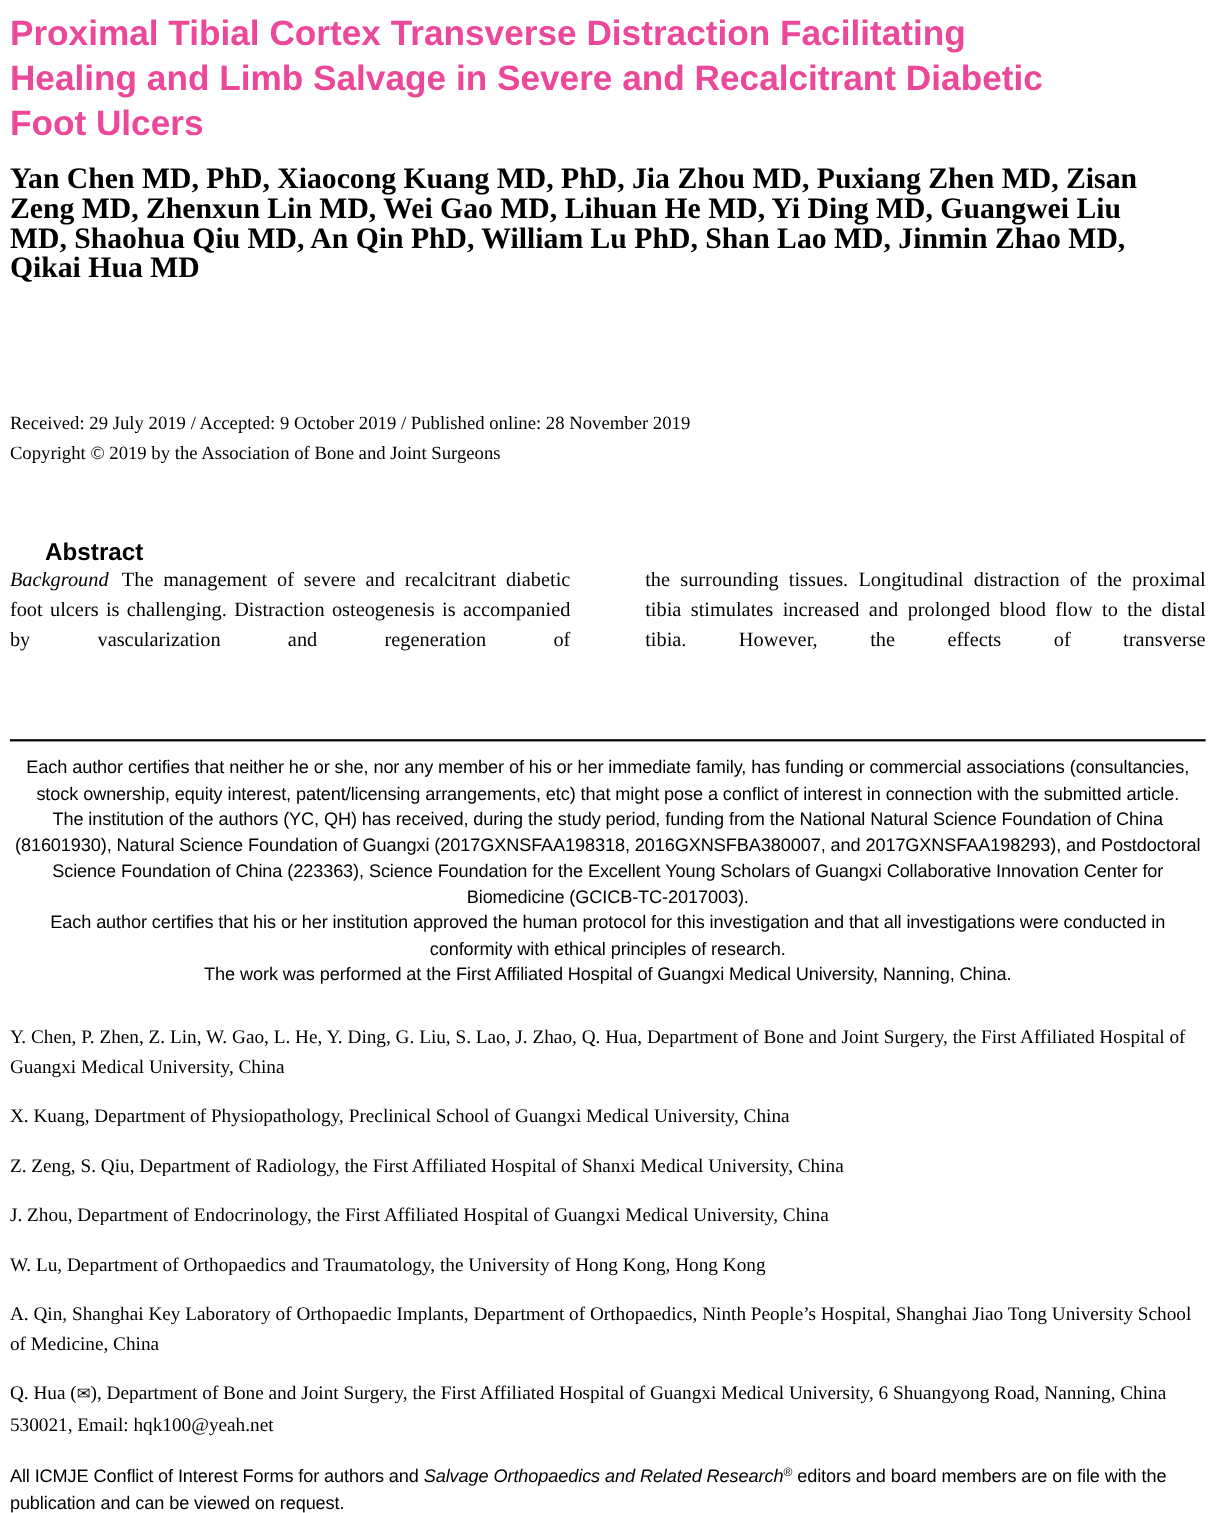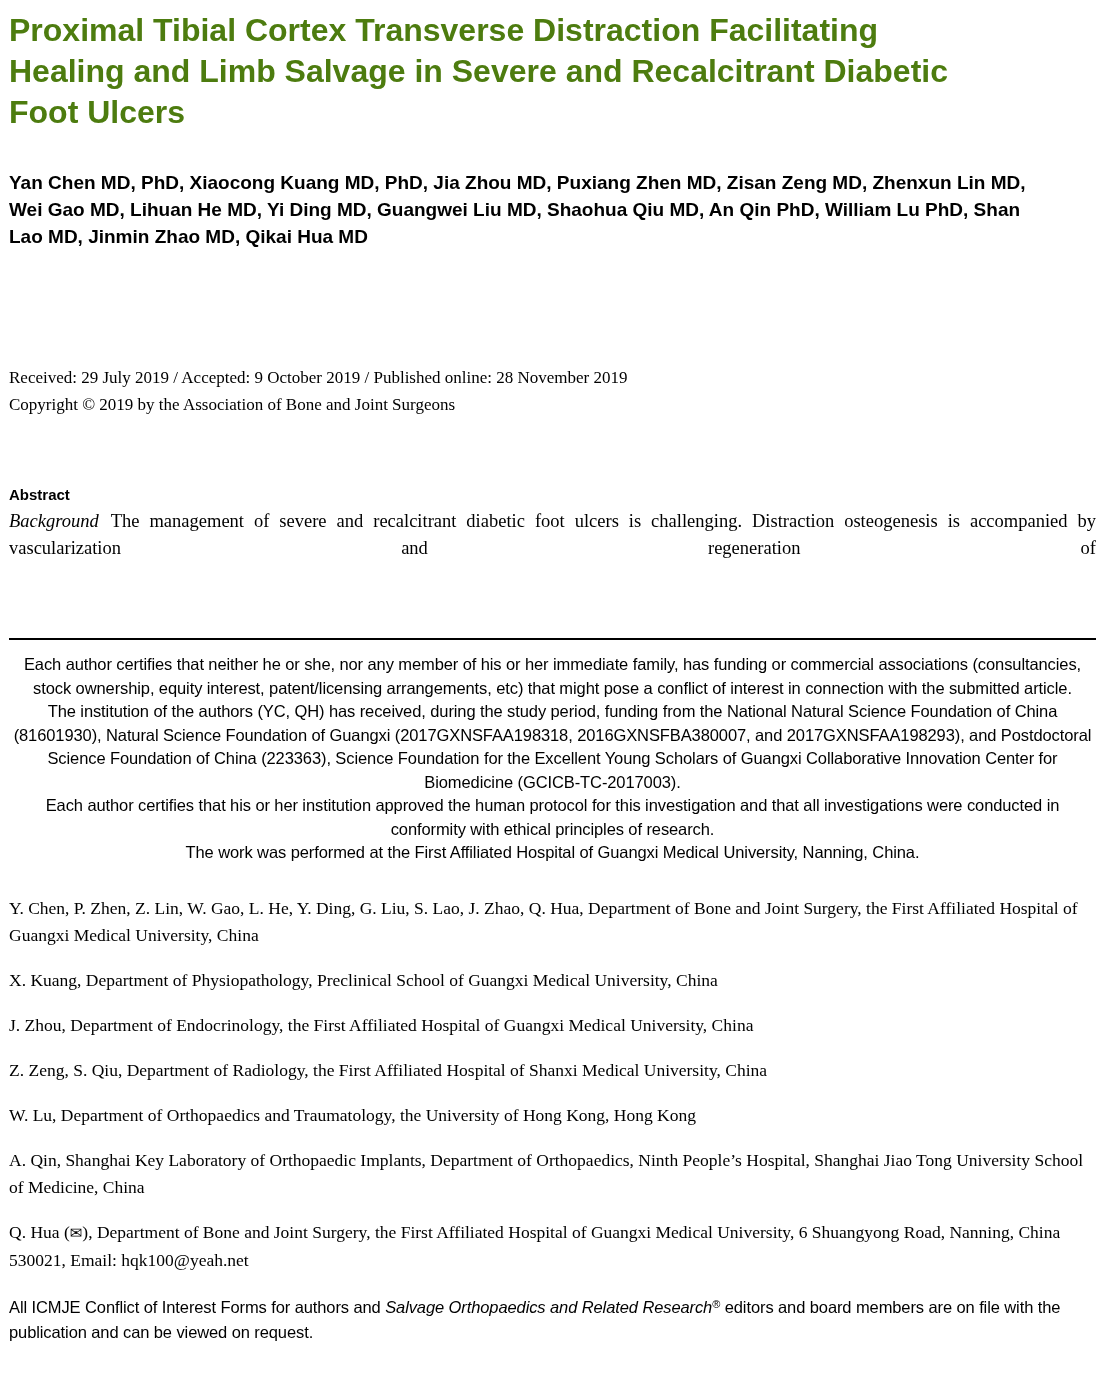--- a/index.html
+++ b/index.html
@@ -15,49 +15,50 @@
     padding: 10px 9px 0 9px;
   }
 
   
   .article-title {
     font-family: "Liberation Sans", sans-serif;
     font-weight: 700;
     font-size: 32px;
     line-height: 41px;
     max-width: 965px;
-    color: #4d7c0f;
+    color: #ec4899;
   }
 
   
   .authors {
-    margin-top: 36px;
-    font-family: Liberation Sans, sans-serif;
+    margin-top: 16px;
+    font-family: Liberation Serif, serif;
     font-weight: 700;
-    font-size: 19px;
+    font-size: 27px;
     line-height: 27px;
     max-width: 1040px;
   }
 
   
   .history {
     margin-top: 114px;
     font-size: 17px;
     line-height: 27px;
   }
 
   
   .abstract {
     margin-top: 63px;
   }
   .abstract-heading {
     font-family: "Liberation Sans", sans-serif;
     font-weight: 700;
-    font-size: 15px;
+    font-size: 22px;
     line-height: 27px;
+    margin-left: 32px;
   }
   .abstract-cols {
     display: flex;
     gap: 68px;
   }
   .abstract-col {
     flex: 1 1 0;
     font-size: 18.5px;
     line-height: 27px;
     text-align: justify;
@@ -118,37 +119,40 @@
     <div>Received: 29 July 2019 / Accepted: 9 October 2019 / Published online: 28 November 2019</div>
     <div>Copyright © 2019 by the Association of Bone and Joint Surgeons</div>
   </div>
 
   <div class="abstract">
     <div class="abstract-heading">Abstract</div>
     <div class="abstract-cols">
       <div class="abstract-col">
         <span class="background-label">Background</span><span>The management of severe and recalcitrant diabetic foot ulcers is challenging. Distraction osteogenesis is accompanied by vascularization and regeneration of</span>
       </div>
+      <div class="abstract-col">
+        <span>the surrounding tissues. Longitudinal distraction of the proximal tibia stimulates increased and prolonged blood flow to the distal tibia. However, the effects of transverse</span>
+      </div>
     </div>
   </div>
 
   <hr class="divider">
 
   <div class="footnotes">
     <div>Each author certifies that neither he or she, nor any member of his or her immediate family, has funding or commercial associations (consultancies, stock ownership, equity interest, patent/licensing arrangements, etc) that might pose a conflict of interest in connection with the submitted article.</div>
     <div>The institution of the authors (YC, QH) has received, during the study period, funding from the National Natural Science Foundation of China (81601930), Natural Science Foundation of Guangxi (2017GXNSFAA198318, 2016GXNSFBA380007, and 2017GXNSFAA198293), and Postdoctoral Science Foundation of China (223363), Science Foundation for the Excellent Young Scholars of Guangxi Collaborative Innovation Center for Biomedicine (GCICB-TC-2017003).</div>
     <div>Each author certifies that his or her institution approved the human protocol for this investigation and that all investigations were conducted in conformity with ethical principles of research.</div>
     <div>The work was performed at the First Affiliated Hospital of Guangxi Medical University, Nanning, China.</div>
   </div>
 
   <div class="affiliations">
     <p>Y. Chen, P. Zhen, Z. Lin, W. Gao, L. He, Y. Ding, G. Liu, S. Lao, J. Zhao, Q. Hua, Department of Bone and Joint Surgery, the First Affiliated Hospital of Guangxi Medical University, China</p>
     <p>X. Kuang, Department of Physiopathology, Preclinical School of Guangxi Medical University, China</p>
+    <p>Z. Zeng, S. Qiu, Department of Radiology, the First Affiliated Hospital of Shanxi Medical University, China</p>
     <p>J. Zhou, Department of Endocrinology, the First Affiliated Hospital of Guangxi Medical University, China</p>
-    <p>Z. Zeng, S. Qiu, Department of Radiology, the First Affiliated Hospital of Shanxi Medical University, China</p>
     <p>W. Lu, Department of Orthopaedics and Traumatology, the University of Hong Kong, Hong Kong</p>
     <p>A. Qin, Shanghai Key Laboratory of Orthopaedic Implants, Department of Orthopaedics, Ninth People’s Hospital, Shanghai Jiao Tong University School of Medicine, China</p>
     <p><span>Q. Hua (</span><span class="envelope">✉</span><span>), Department of Bone and Joint Surgery, the First Affiliated Hospital of Guangxi Medical University, 6 Shuangyong Road, Nanning, China 530021, Email: hqk100@yeah.net</span></p>
   </div>
 
   <div class="icmje">
     <span>All ICMJE Conflict of Interest Forms for authors and </span><span class="journal-name">Salvage Orthopaedics and Related Research</span><span class="reg-mark">®</span><span> editors and board members are on file with the publication and can be viewed on request.</span>
   </div>
 
 </div>

